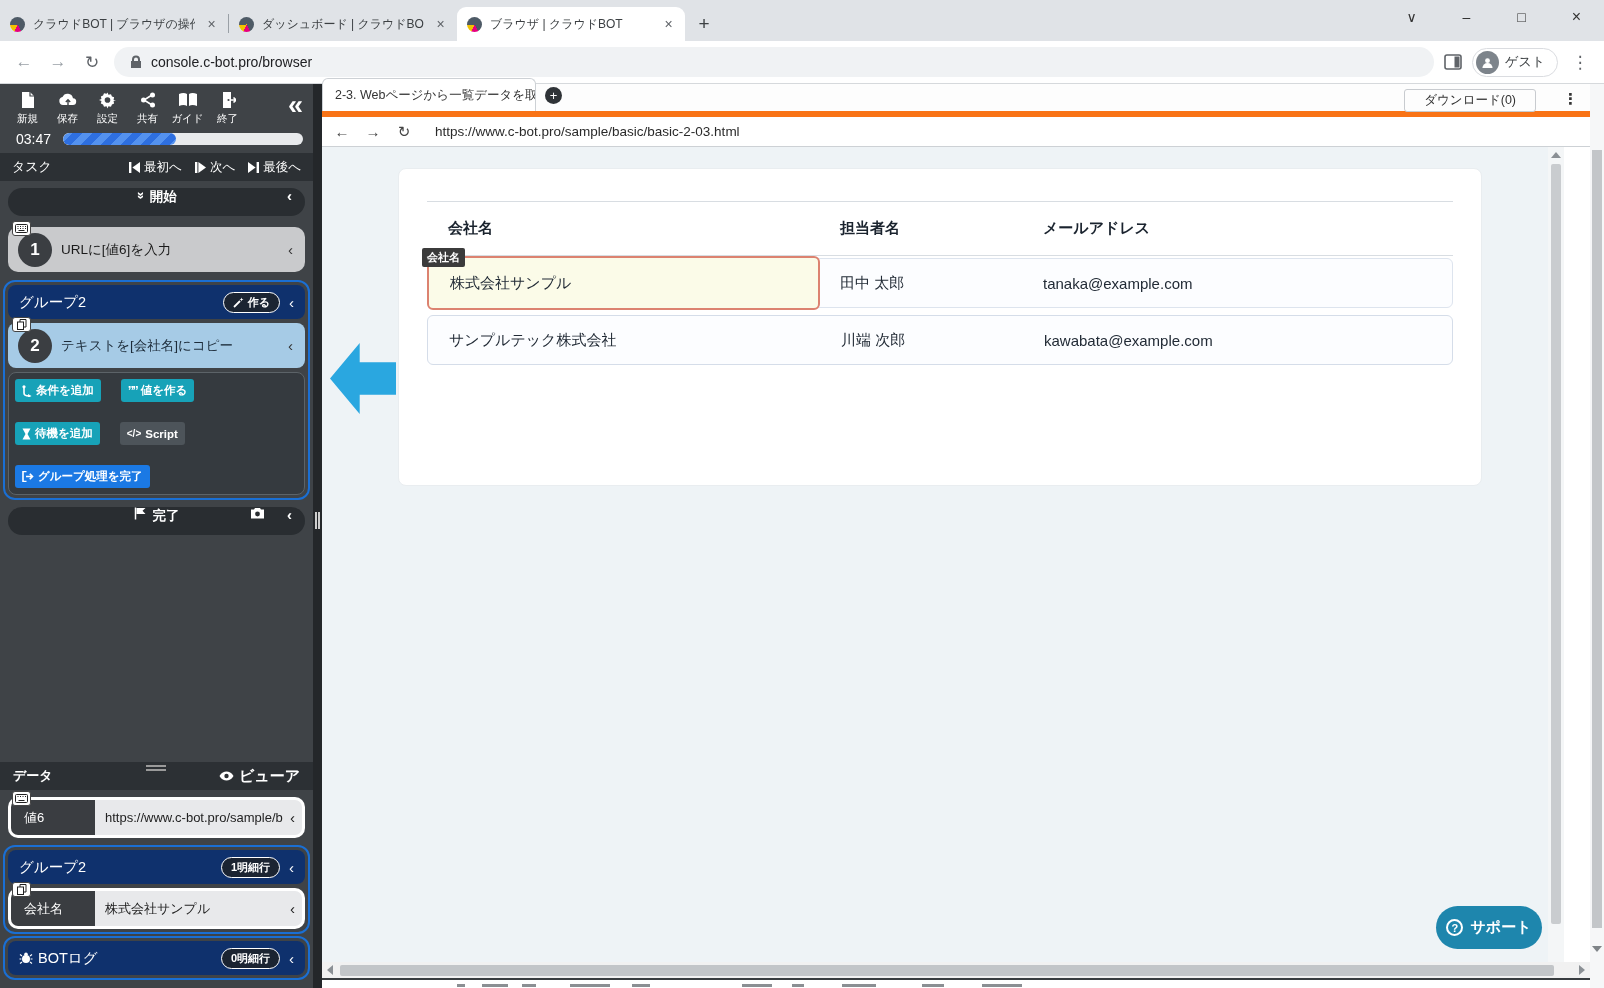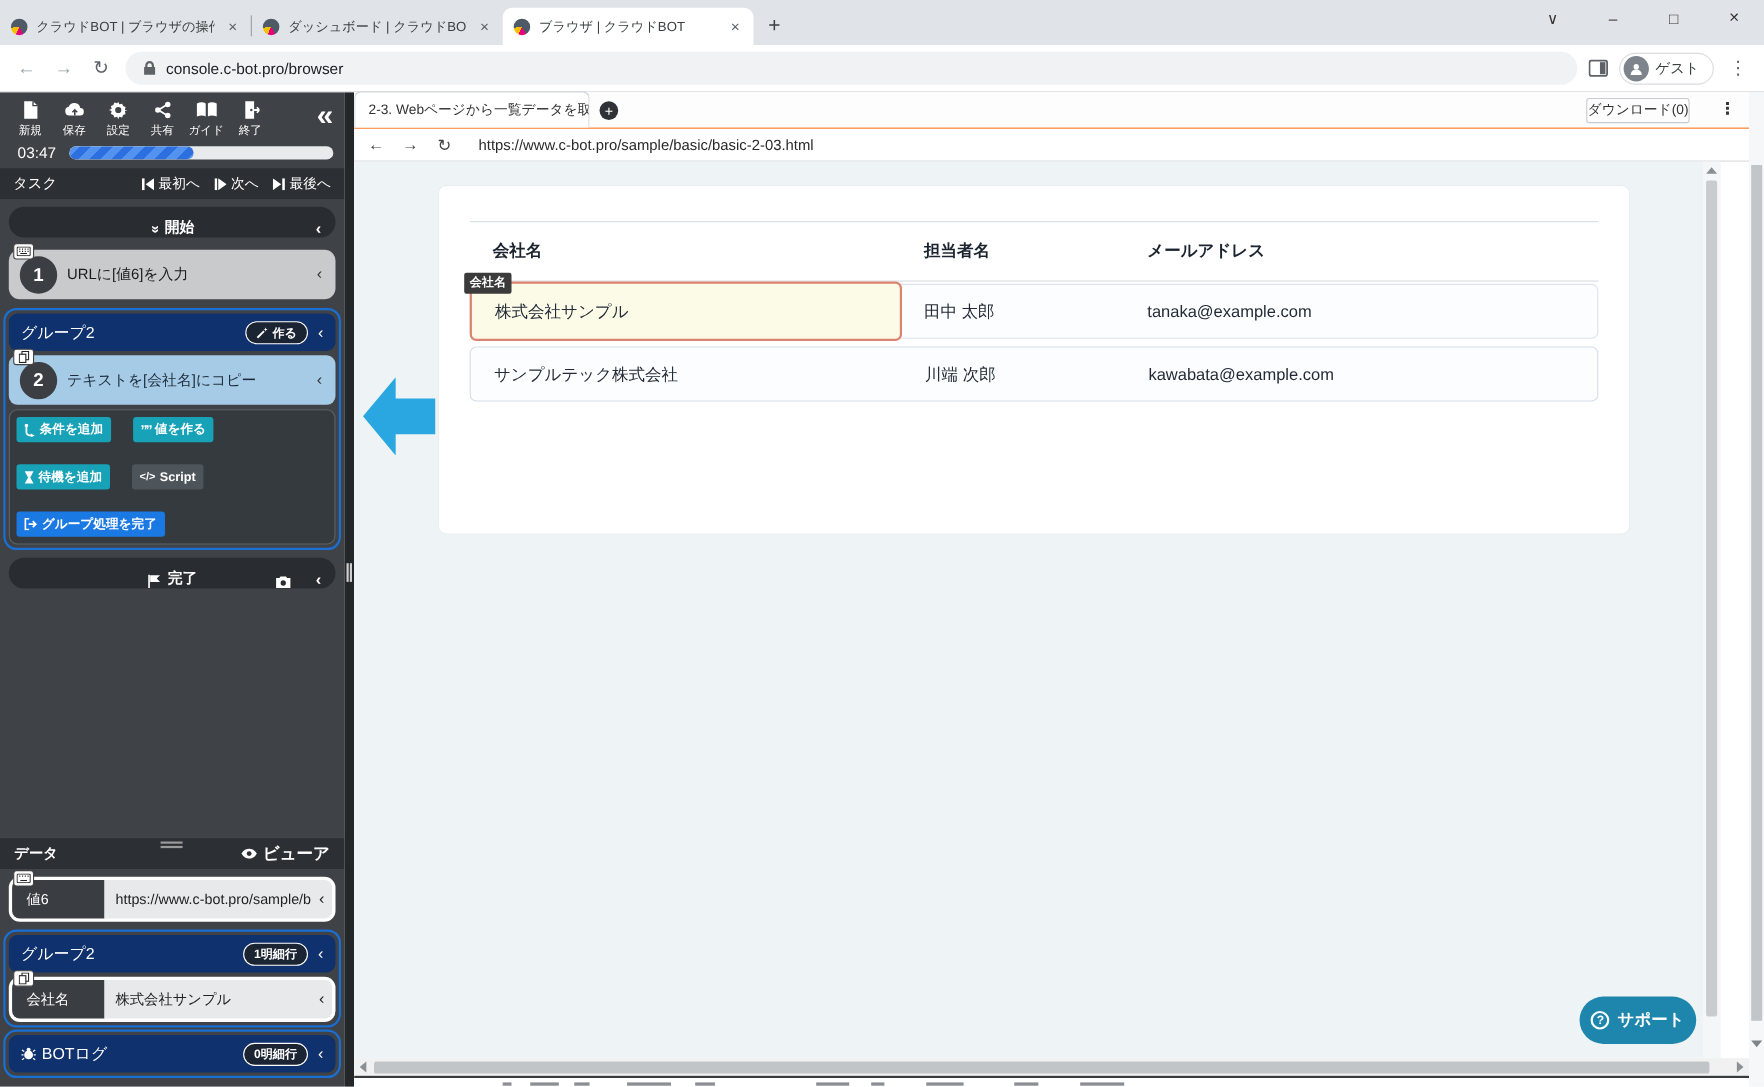--- a/index.html
+++ b/index.html
@@ -34,21 +34,21 @@
   #collapse{position:absolute;right:10px;top:8px;font-size:27px;font-weight:bold;line-height:1}
   #timer-row{display:flex;align-items:center;gap:12px;padding:3px 8px 6px 16px}
   #timer{font-size:14px}
   #progress-track{flex:1;height:12px;background:#e8eaec;border-radius:6px;overflow:hidden;margin-right:2px}
   #progress-fill{height:100%;border-radius:6px;background:repeating-linear-gradient(135deg,#5492ef 0 7px,#2e6fe0 7px 14px)}
   #taskbar{height:28px;background:#2c3034;display:flex;align-items:center;padding:0 12px;font-size:13px;font-weight:normal}
   #tasknav{margin-left:auto;display:flex;gap:13px;font-size:12.5px}
   .tasknav-item{display:flex;align-items:center;gap:4px}
   #record{margin:6px 8px 0;height:27px;background:#a02723;border-radius:4px;display:flex;align-items:center;justify-content:center;gap:8px;font-size:13px}
   .ring{width:12px;height:12px;border-radius:50%;border:3px solid #f04438}
-  .darkbar{margin:7px 8px 0;height:28px;background:#292d31;border-radius:14px;display:flex;align-items:flex-end;justify-content:center;gap:6px;font-size:13.5px;font-weight:bold;position:relative}
+  .darkbar{margin:7px 8px 0;height:28px;background:#292d31;border-radius:14px;display:flex;align-items:flex-start;justify-content:center;gap:6px;font-size:13.5px;font-weight:bold;position:relative}
   .darkbar .chev{position:absolute;right:13px;font-weight:bold}
   .chev{font-size:15px;line-height:1}
   .step{margin:11px 8px 0;height:45px;background:#c9cacc;border-radius:10px;display:flex;align-items:center;color:#1b1b1b;position:relative}
   .badge{position:absolute;top:-6px;left:4px;width:19px;height:15px;background:#fff;border:1px solid #444;border-radius:3px;display:flex;align-items:center;justify-content:center;color:#222}
   .stepnum{width:34px;height:34px;border-radius:50%;background:#3b3e42;color:#fff;font-size:17px;font-weight:bold;display:flex;align-items:center;justify-content:center;margin:0 9px 0 10px;flex:none}
   .steplabel{font-size:13.5px}
   .step .chev{position:absolute;right:12px;color:#333}
   .group{margin:8px 3px 0;border:2px solid #1a6fd4;border-radius:12px;padding:3px;display:flex;flex-direction:column;gap:4px}
   .group-header{height:34px;background:#0f316d;border-radius:8px;display:flex;align-items:center;padding:0 11px;font-size:14.5px;position:relative}
   .pill{margin-left:auto;background:#1b2432;border:1px solid #fff;border-radius:11px;padding:2px 9px;font-size:11px;font-weight:bold;display:flex;align-items:center;gap:4px}
@@ -73,24 +73,24 @@
   .fieldcard .inner-h{height:35px;display:flex;flex:1}
   .group.data{margin-top:7px}
   .group .fieldcard{margin:0}
 
   
   #divider{position:absolute;top:84px;left:313px;width:9px;height:904px;background:#24272a}
   #divider-handle{position:absolute;top:428px;left:2px;width:5px;height:17px;border-left:2px solid #cfcfcf;border-right:2px solid #cfcfcf}
 
   
   #workspace{position:absolute;top:84px;left:322px;width:1268px;height:904px;background:#fff}
-  #inner-tabbar{height:33px;background:#fdfdfd;border-bottom:1px solid #f97316;display:flex;align-items:flex-end;position:relative}
+  #inner-tabbar{height:33px;background:#fdfdfd;border-bottom:6px solid #f97316;display:flex;align-items:flex-end;position:relative}
   #inner-tab{width:214px;height:33px;background:#fff;border:1px solid #cdd1d5;border-bottom:none;border-radius:6px 6px 0 0;display:flex;align-items:center;padding:0 12px;font-size:12.5px;color:#333;white-space:nowrap;overflow:hidden}
   #inner-newtab{width:17px;height:17px;border-radius:50%;background:#2f3337;color:#fff;display:flex;align-items:center;justify-content:center;font-size:13px;margin:0 0 7px 9px}
-  #download-btn{position:absolute;right:54px;top:5px;height:23px;border:1px solid #c8cbcf;border-radius:3px;background:#fdfdfd;display:flex;align-items:center;padding:0 0;font-size:12.5px;color:#333}
+  #download-btn{position:absolute;right:54px;top:5px;height:23px;border:1px solid #c8cbcf;border-radius:3px;background:#fdfdfd;display:flex;align-items:center;padding:0 19px;font-size:12.5px;color:#333}
   #inner-dots{position:absolute;right:12px;top:6px;font-size:15px;color:#333;font-weight:bold}
   #inner-navbar{height:30px;border-bottom:1px solid #cdd1d5;display:flex;align-items:center;padding:0 12px;gap:15px}
   #inner-navbar .navglyph{width:16px;color:#444;font-size:15px}
   #inner-url{font-size:13.5px;color:#2a2a2a;margin-left:8px}
   #viewport{position:relative;height:815px;background:#fff}
   #viewport-bg{position:absolute;left:0;top:0;width:1242px;height:815px;background:#eef3f6}
   #pagecard{position:absolute;left:76px;top:21px;width:1084px;height:318px;background:#fff;border:1px solid #e9edf0;border-radius:8px}
   #dtable{position:absolute;left:105px;top:54px;width:1026px;font-size:15px;color:#222b36}
   #thead{height:55px;border-top:1px solid #d8dde2;border-bottom:1px solid #d8dde2;display:flex;align-items:center;font-weight:bold;color:#1a232e}
   .col1{width:413px;padding-left:21px}

